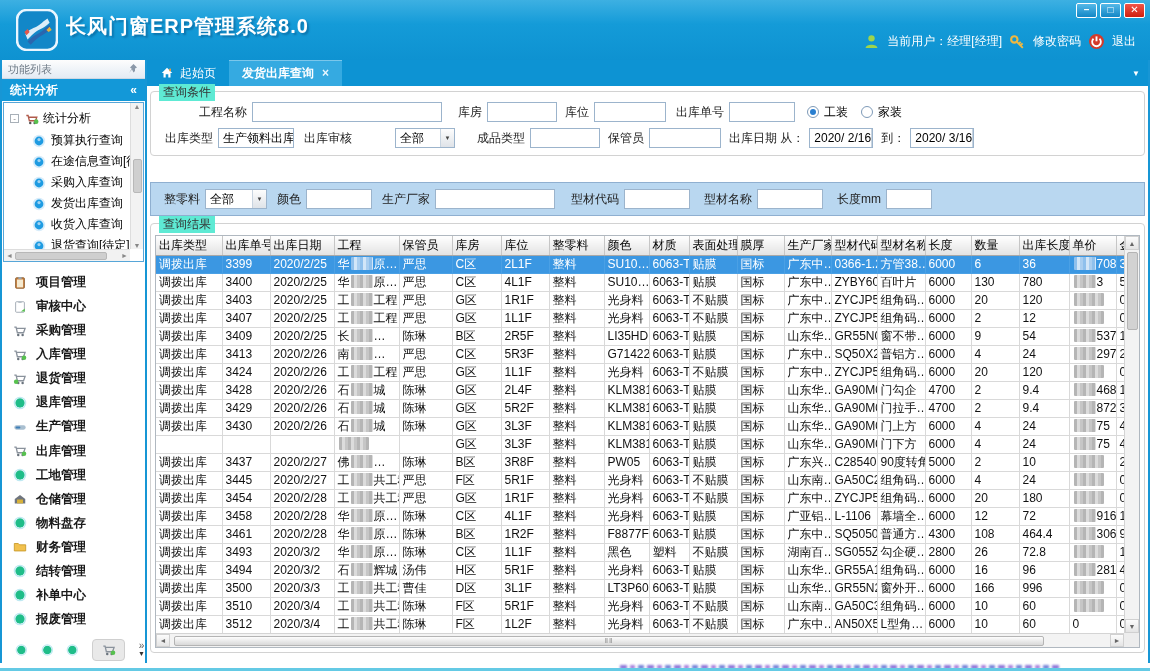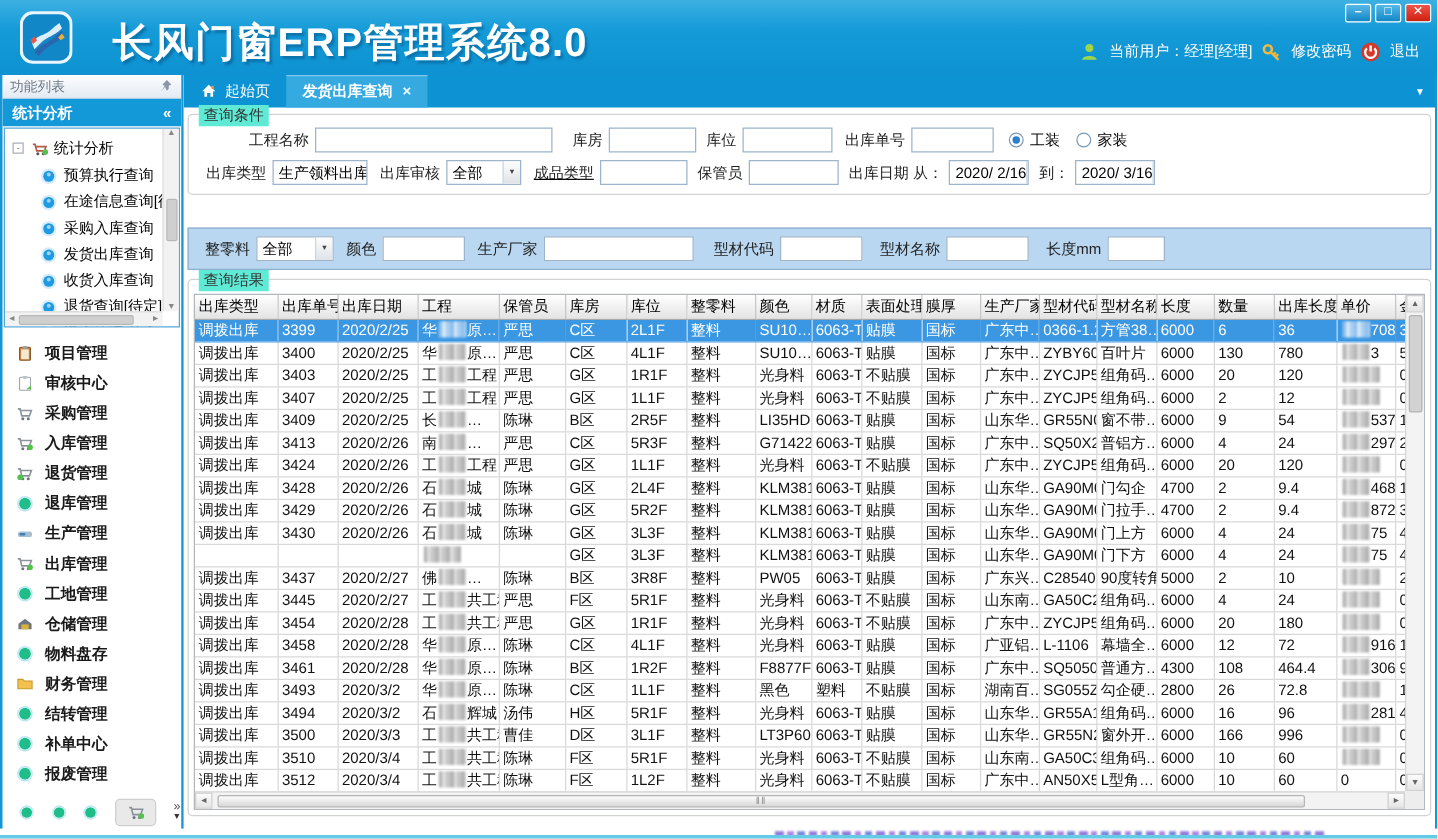--- a/index.html
+++ b/index.html
@@ -4,22 +4,22 @@
 <style>
   * { margin:0; padding:0; box-sizing:border-box; }
   html,body { width:1150px; height:671px; overflow:hidden; }
   body { font-family:"Liberation Sans","DejaVu Sans",sans-serif; font-size:12px; background:#fff; position:relative; }
   .window { position:absolute; inset:0; background:#fff; }
 
   
   .titlebar { position:absolute; top:0; left:0; right:0; height:60px;
     background:linear-gradient(180deg,#3db0e2 0%,#149bd8 40%,#0e92d1 100%); }
   .logo { position:absolute; left:16px; top:9px; width:42px; height:42px; }
-  .app-title { position:absolute; left:66px; top:13px; font-size:32px; font-weight:bold; color:#fff;
-    letter-spacing:1px; text-shadow:2px 2px 2px rgba(0,60,110,.4); white-space:nowrap;margin-left:24px; }
+  .app-title { position:absolute; left:66px; top:13px; font-size:20px; font-weight:bold; color:#fff;
+    letter-spacing:1px; text-shadow:2px 2px 2px rgba(0,60,110,.4); white-space:nowrap; }
   .win-controls { position:absolute; top:3px; right:5px; display:flex; gap:3px; }
   .win-btn { width:21px; height:15px; border:1px solid #fff; border-radius:2px; color:#fff;
     font-size:10px; line-height:12px; text-align:center; font-weight:bold;
     background:linear-gradient(#55b9e8,#1387c6); cursor:default; }
   .win-btn.close { background:linear-gradient(#f05548,#cf1f10); }
   .user-cluster { position:absolute; top:33px; right:14px; display:flex; align-items:center; gap:7px; color:#fff; }
   .user-cluster .ic { width:17px; height:17px; display:inline-block; }
   .user-cluster .ic svg { width:100%; height:100%; }
   .hdr-link { color:#fff; }
 
@@ -451,28 +451,28 @@
               <span class="rdo-lbl">家装</span>
             </span>
           </div>
         <div class="qrow qrow2" id="qrow2">
             <span class="fld">
               <span class="flbl">出库类型</span>
               <span class="dd" style="width: 76px;">
                 <span>生产领料出库</span>
               </span>
             </span>
-            <span class="fld" style="margin-left: 10px;">
+            <span class="fld" style="margin-left: 10px; gap: 38px;">
               <span class="flbl">出库审核</span>
               <span class="dd" style="width: 60px;">
                 <span>全部</span>
                 <span class="arr">▼</span>
               </span>
             </span>
-            <span class="fld" style="margin-left: 10px; text-decoration: underline;">
+            <span class="fld" style="margin-left: 22px;">
               <span class="flbl">成品类型</span>
               <span class="tb" style="width: 70px;"></span>
             </span>
             <span class="fld" style="margin-left: 8px;">
               <span class="flbl">保管员</span>
               <span class="tb" style="width: 72px;"></span>
             </span>
             <span class="fld" style="margin-left: 8px;">
               <span class="flbl">出库日期 从：</span>
               <span class="dd" style="width: 64px;">

